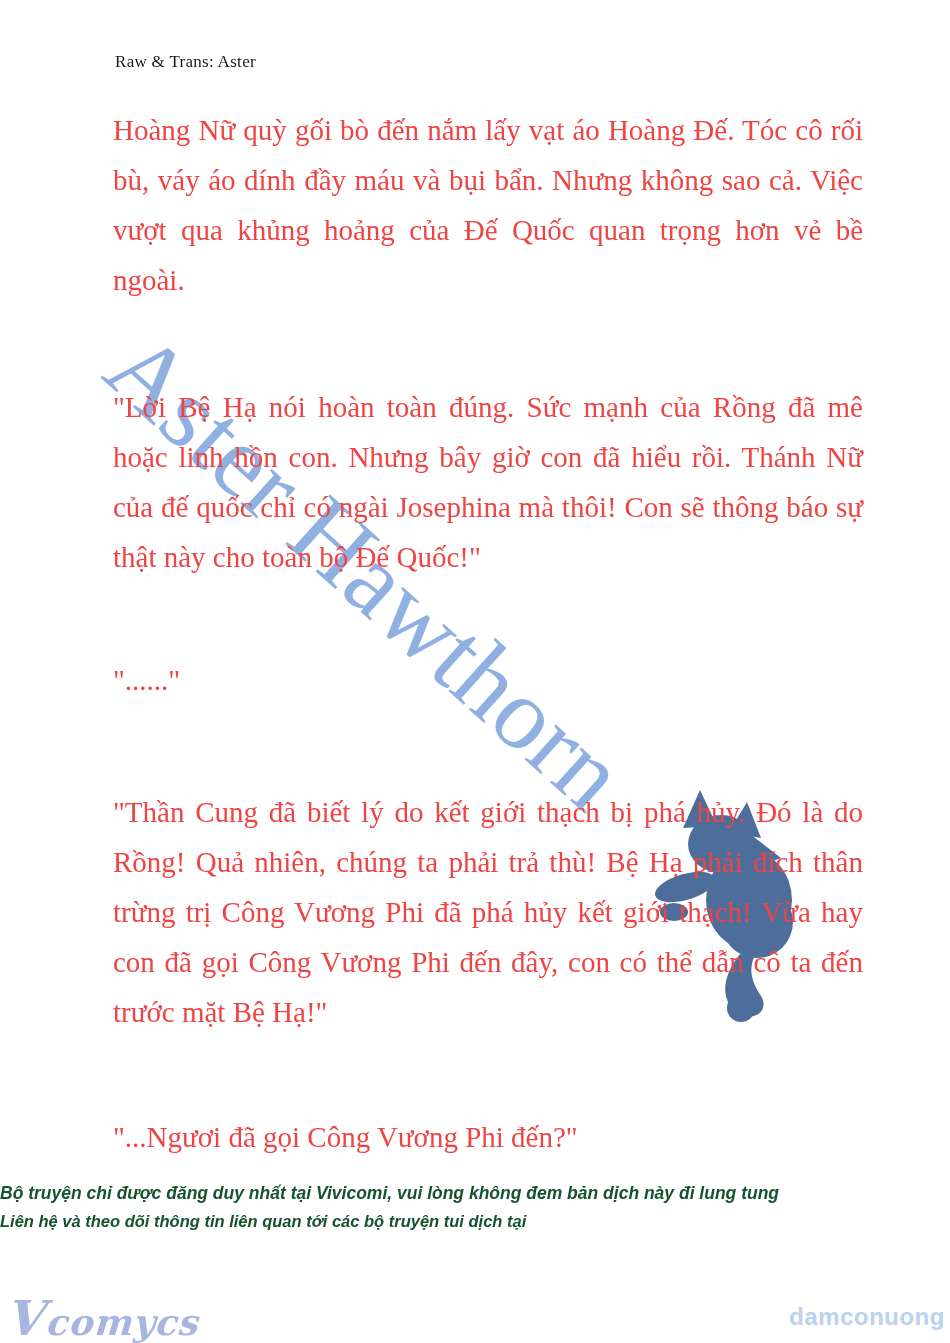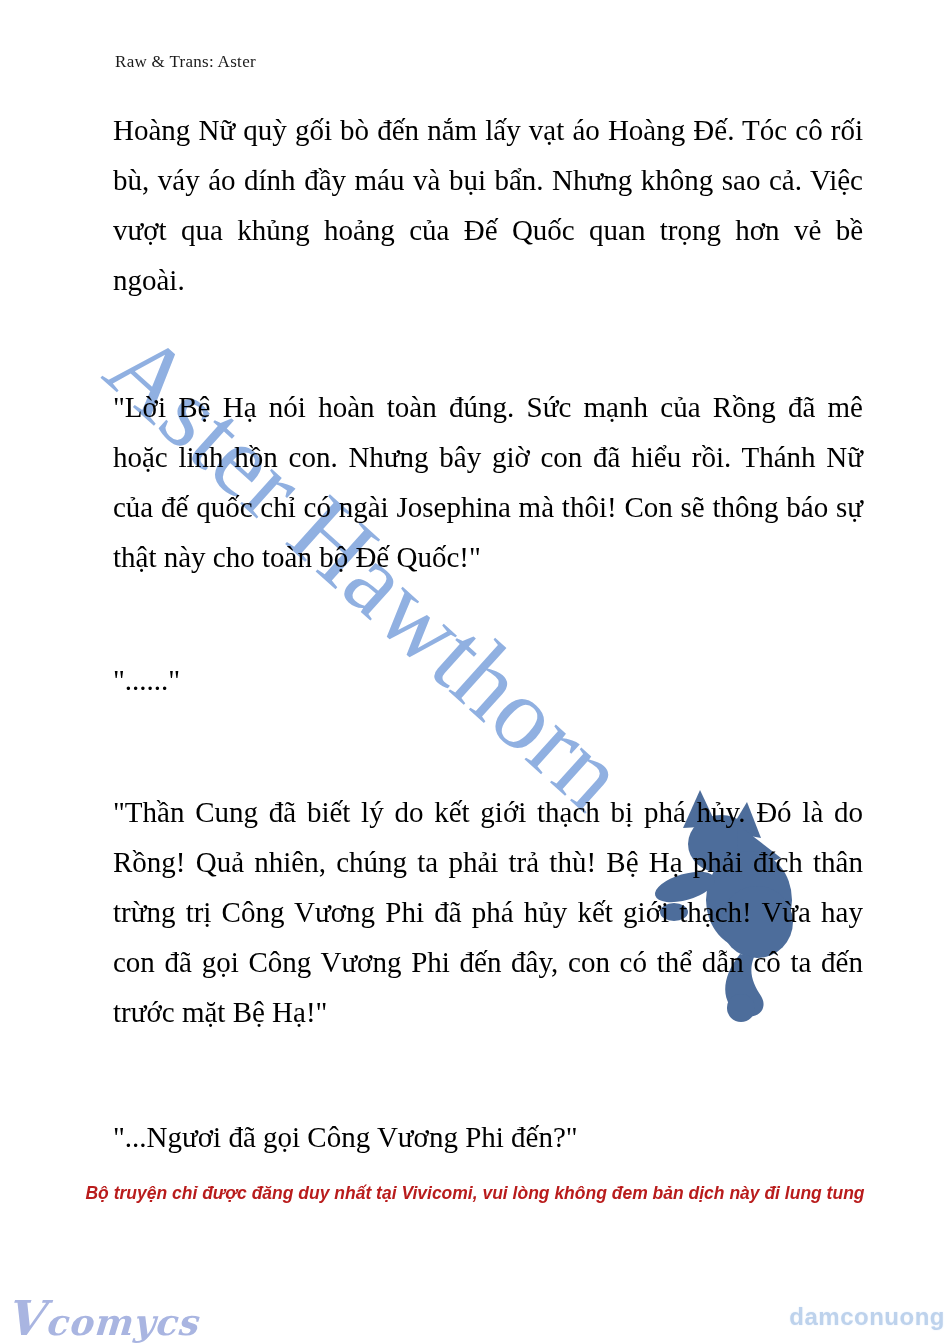--- a/index.html
+++ b/index.html
@@ -25,34 +25,33 @@
     z-index:1; pointer-events:none;
   }
   .cat {
     position:absolute; left:645px; top:786px;
     width:150px; height:245px;
     z-index:1;
   }
   .para {
     position:absolute; left:113px; width:750px;
     font-size:29px; line-height:50px;
-    color:#000000; text-align:justify;
+    color:#ef4444; text-align:justify;
     z-index:2;
   }
   .p1 { top:105px; }
   .p2 { top:382px; }
   .p3 { top:655px; text-align:left; }
   .p4 { top:787px; }
   .p5 { top:1112px; text-align:left; }
   .footer {
     position:absolute; top:1183px; left:0; right:0;
-    text-align:center;
     font-family:"Liberation Sans", sans-serif;
     font-weight:bold; font-style:italic;
-    color:#b91c1c; z-index:3;
+    color:#14532d; z-index:3;
   }
   .footer .l1 { font-size:17.5px; margin-bottom:8px; }
   .footer .l2 { font-size:16.5px; margin-bottom:7px; }
   .footer .l3 { font-size:16.5px; }
   .logo {
     position:absolute; left:10px; top:1290px;
     font-family:"DejaVu Serif", serif;
     font-style:italic; font-weight:bold;
     font-size:36px; letter-spacing:1px;
     color:#a9b5e1;
@@ -98,19 +97,20 @@
   <div class="para p2">"Lời Bệ Hạ nói hoàn toàn đúng. Sức mạnh của Rồng đã mê hoặc linh hồn con. Nhưng bây giờ con đã hiểu rồi. Thánh Nữ của đế quốc chỉ có ngài Josephina mà thôi! Con sẽ thông báo sự thật này cho toàn bộ Đế Quốc!"</div>
 
   <div class="para p3">"......"</div>
 
   <div class="para p4">"Thần Cung đã biết lý do kết giới thạch bị phá hủy. Đó là do Rồng! Quả nhiên, chúng ta phải trả thù! Bệ Hạ phải đích thân trừng trị Công Vương Phi đã phá hủy kết giới thạch! Vừa hay con đã gọi Công Vương Phi đến đây, con có thể dẫn cô ta đến trước mặt Bệ Hạ!"</div>
 
   <div class="para p5">"...Ngươi đã gọi Công Vương Phi đến?"</div>
 
   <div class="footer">
     <div class="l1">Bộ truyện chỉ được đăng duy nhất tại Vivicomi, vui lòng không đem bản dịch này đi lung tung</div>
+    <div class="l2">Liên hệ và theo dõi thông tin liên quan tới các bộ truyện tui dịch tại</div>
   </div>
 
   <div class="logo">Vcomycs</div>
 
   <div class="site">damconuong</div>
 
 </div>
 
 </body></html>

